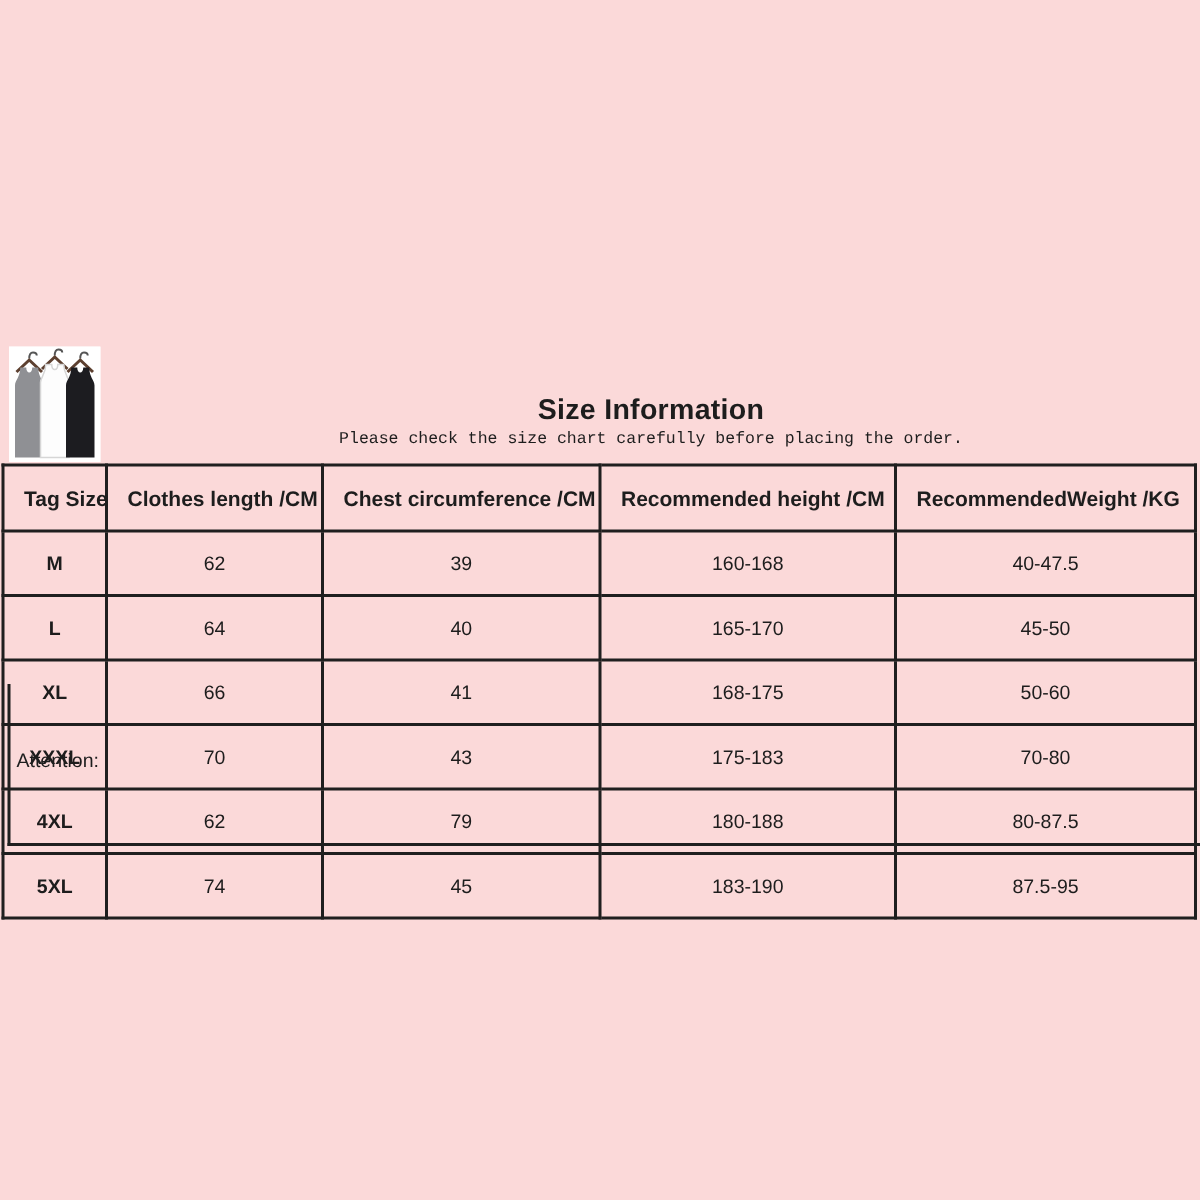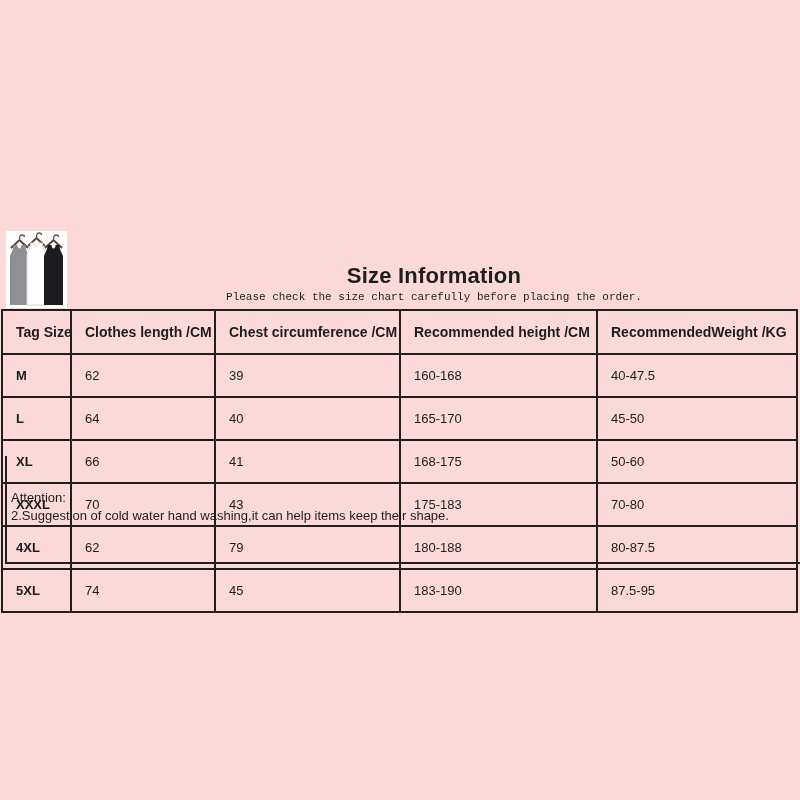--- a/index.html
+++ b/index.html
@@ -21,39 +21,39 @@
     left:6px; top:231px;
     width:61px; height:77px;
     background:#ffffff;
   }
   .header-block{
     position:absolute;
     left:70px; right:2px; top:263px;
     text-align:center;
   }
   .page-title{
-    font-size:22px;
+    font-size:19px;
     font-weight:bold;
     letter-spacing:0.2px;
   }
   .page-subtitle{
     font-size:11px;
     margin-top:2px;
     font-family:Liberation Mono, monospace;
   }
   table.size-table{
     position:absolute;
     left:1px; top:309px;
     width:797px;
     border-collapse:collapse;
     table-layout:fixed;
   }
   table.size-table th, table.size-table td{
     border:2px solid var(--line);
-    text-align:left;
+    text-align:center;
     vertical-align:middle;
     padding:13px;
     overflow:hidden;
     white-space:nowrap;
   }
   table.size-table th{
     height:22px;
     font-size:14px;
     font-weight:bold;
   }
@@ -170,14 +170,13 @@
         <td>74</td>
         <td>45</td>
         <td>183-190</td>
         <td>87.5-95</td>
       </tr>
     </tbody>
 </table>
 
 <div class="attention-box">
   <div>Attention:</div>
-  <div>2.Suggestion of cold water hand washing,it can help items keep their shape.</div>
 </div>
 
 </body></html>

